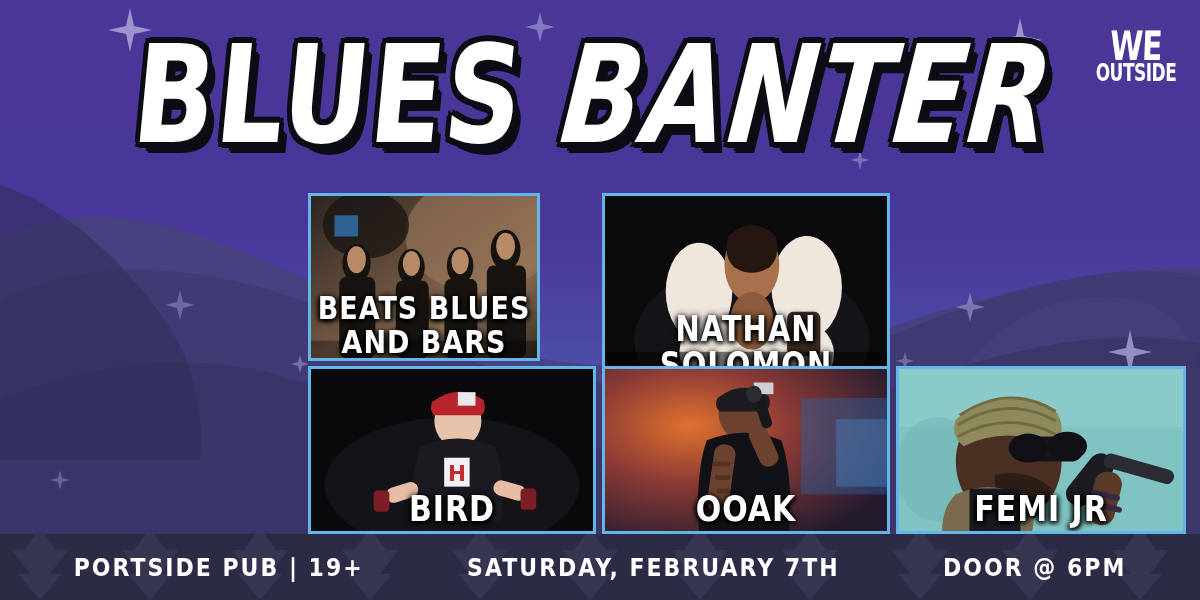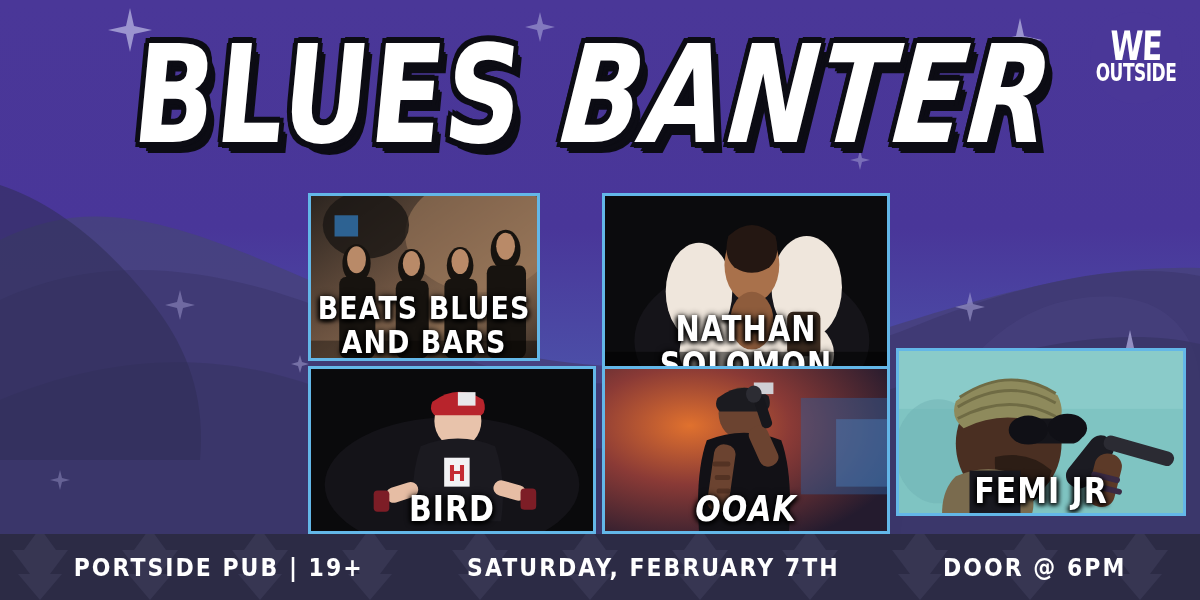--- a/index.html
+++ b/index.html
@@ -252,21 +252,21 @@
           <rect x="64" y="126" width="16" height="22" rx="4"></rect>
           <rect x="214" y="124" width="16" height="22" rx="4"></rect>
         </g>
       </svg>
     </div>
     <div class="caption" style="font-size:30px;">
       <div>BIRD</div>
     </div>
   </div>
 
-  <div class="tile" style="left:602px; top:366px; width:288px; height:168px;font-style:italic;">
+  <div class="tile" style="left:602px; top:366px; width:288px; height:168px;">
     <div class="photo">
       <svg width="100%" height="100%" viewBox="0 0 288 168" preserveAspectRatio="none">
         <defs>
           <radialGradient id="stage" cx="0.3" cy="0.35" r="0.8">
             <stop offset="0%" stop-color="#e0712e"></stop>
             <stop offset="45%" stop-color="#8a3a36"></stop>
             <stop offset="100%" stop-color="#241b2e"></stop>
           </radialGradient>
         </defs>
         <rect width="288" height="168" fill="url(#stage)"></rect>
@@ -287,21 +287,21 @@
         </g>
         <rect x="156" y="28" width="11" height="34" rx="5" fill="#17171c" transform="rotate(-18 161 45)"></rect>
         <ellipse cx="152" cy="26" rx="8" ry="9" fill="#2c2c33"></ellipse>
       </svg>
     </div>
     <div class="caption" style="font-size:30px;">
       <div>OOAK</div>
     </div>
   </div>
 
-  <div class="tile" style="left:896px; top:348px; width:290px; height:168px;">
+  <div class="tile" style="left:896px; top:366px; width:290px; height:168px;">
     <div class="photo">
       <svg width="100%" height="100%" viewBox="0 0 290 168" preserveAspectRatio="none">
         <rect width="290" height="168" fill="#7fc4c2"></rect>
         <rect x="0" y="0" width="290" height="60" fill="#8fcfcc" opacity=".7"></rect>
         <ellipse cx="40" cy="104" rx="44" ry="54" fill="#6fb2b4" opacity=".5"></ellipse>
         <ellipse cx="112" cy="96" rx="54" ry="62" fill="#4a2f22"></ellipse>
         <path d="M58,52 q52,-40 104,-6 q10,22 -4,34 q-48,-22 -92,0 q-14,-10 -8,-28 Z" fill="#8e8a5c"></path>
         <g stroke="#6f6b44" stroke-width="3" fill="none">
           <path d="M62,48 q50,-34 98,-4"></path>
             <path d="M60,58 q52,-32 100,-4"></path>

